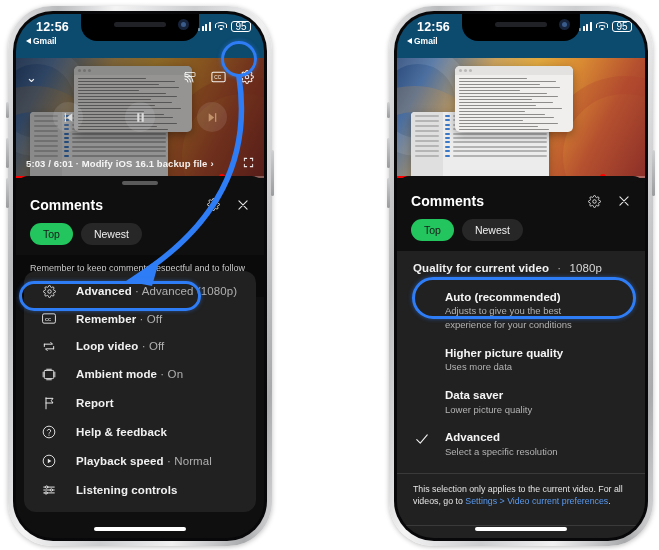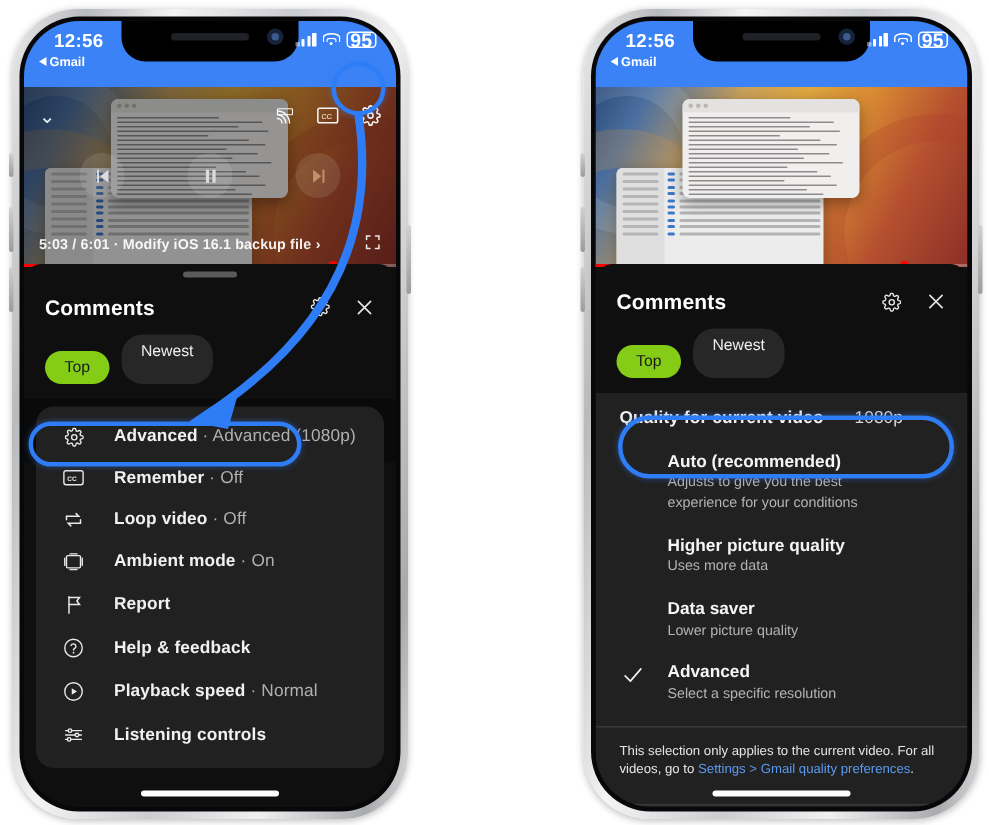--- a/index.html
+++ b/index.html
@@ -44,21 +44,21 @@
     border-radius: 2px;
   }
   .btn-left-1 { left:-2px; top:96px; width:3px; height:16px; }
   .btn-left-2 { left:-2px; top:132px; width:3px; height:30px; }
   .btn-left-3 { left:-2px; top:172px; width:3px; height:30px; }
   .btn-right-1{ right:-2px; top:144px; width:3px; height:46px; }
 
   
   .statusbar {
     position: relative; height: 44px; width: 100%;
-    background: #3b82f6;
+    background: #0c4a6e;
     z-index: 6;
   }
   .notch {
     position: absolute; left: 50%; transform: translateX(-50%);
     top: 0; width: 118px; height: 27px;
     background: #000; border-radius: 0 0 16px 16px;
   }
   .dyn-pill {
     position:absolute; left:50%; transform:translateX(-50%); top:8px;
     width:52px; height:5px; border-radius:3px; background:#202126;
@@ -99,21 +99,21 @@
   .wifi span{ position:absolute; left:50%; transform:translateX(-50%);
     border:1.6px solid #fff; border-bottom:none; border-radius:50% 50% 0 0;}
   .wifi span:nth-child(1){ width:12px;height:6px; top:0;}
   .wifi span:nth-child(2){ width:7px;height:3.5px; top:2.6px;}
   .wifi span:nth-child(3){ width:2.6px;height:2.6px; top:5.5px; border:none;background:#fff;border-radius:50%;}
   .batt {
     border:1.3px solid #fff; border-radius:3px; padding:0 2px;
     height:11px; display:flex;align-items:center;justify-content:center;
     min-width:20px;
   }
-  .batt b { color:#fff; font-size:13px; font-weight:bold; line-height:1;}
+  .batt b { color:#fff; font-size:10px; font-weight:normal; line-height:1;}
 
   
   .player {
     position:relative; width:100%; height:120px;
     background: linear-gradient(118deg,#2b4b7a 0%,#4b6fa0 12%,#caa15c 32%,#e0a83f 46%,#d98a33 60%,#b5502f 78%,#8c2f28 100%);
     overflow:hidden;
   }
   .wp-ring {
     position:absolute; border-radius:50%;
     border:18px solid rgba(255,255,255,0.10);
@@ -180,21 +180,21 @@
   }
   .sheet-title { color:#fff; font-size:14px; font-weight:bold; letter-spacing:.1px;}
   .sheet-head .sp{flex:1;}
   .head-ic { color:#e6e6e6; margin-left:16px; display:flex;align-items:center; }
 
   .chips { display:flex; gap:8px; padding:4px 14px 10px 14px; }
   .chip {
     font-size:10.5px; padding:5px 13px; border-radius:14px;
     background:#272727; color:#efefef;
   }
-  .chip.active { background:#84cc16; color:#1a1a1a;margin-top:11px; }
+  .chip.active { background:#22c55e; color:#1a1a1a; }
 
   .policy {
     background:#0a0a0a; color:#c9c9c9; font-size:9px; line-height:1.45;
     padding:7px 14px 9px 14px;
   }
 
   
   .opt-card {
     position:absolute; left:8px; right:8px; bottom:26px;
     background:#212121; border-radius:12px; padding:6px 0 8px 0;
@@ -736,21 +736,21 @@
               </span>
               <span class="q-main">
                 <span class="t" style="display:block">Advanced</span>
                 <span class="s" style="display:block">Select a specific resolution</span>
               </span>
             </div>
 
             <div class="q-div"></div>
 
             <div class="q-note">
-              <span>This selection only applies to the current video. For all videos, go to </span><a href="#">Settings</a><span style="color:#5a9bf0"> &gt; </span><a href="#">Gmail quality preferences</a><span>.</span>
+              <span>This selection only applies to the current video. For all videos, go to </span><a href="#">Settings</a><span style="color:#5a9bf0"> &gt; </span><a href="#">Video current preferences</a><span>.</span>
             </div>
 
             <div class="q-div"></div>
 
             <div class="q-cancel">
               <span class="q-check">
                 
               </span>
 
             </div>

